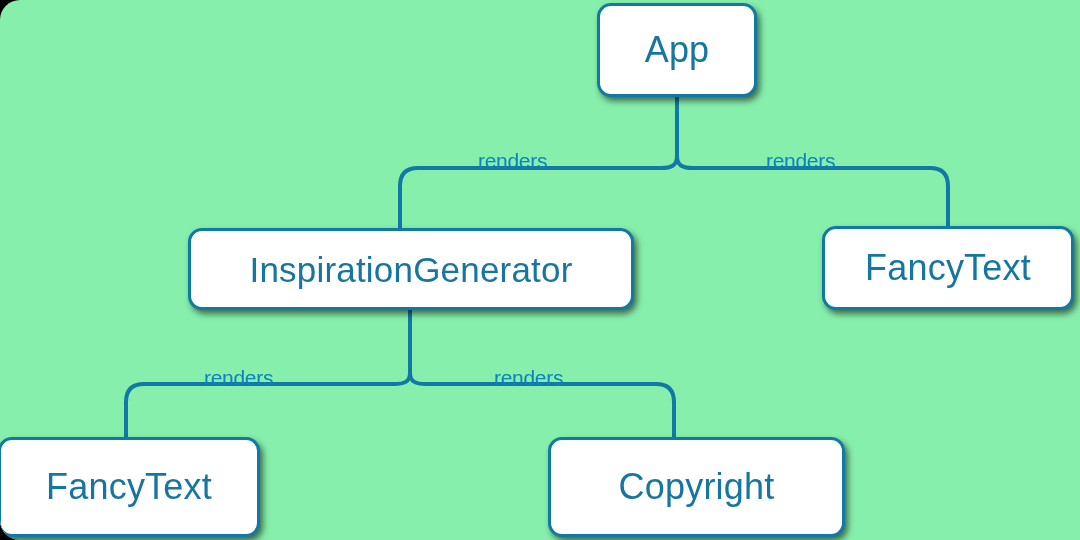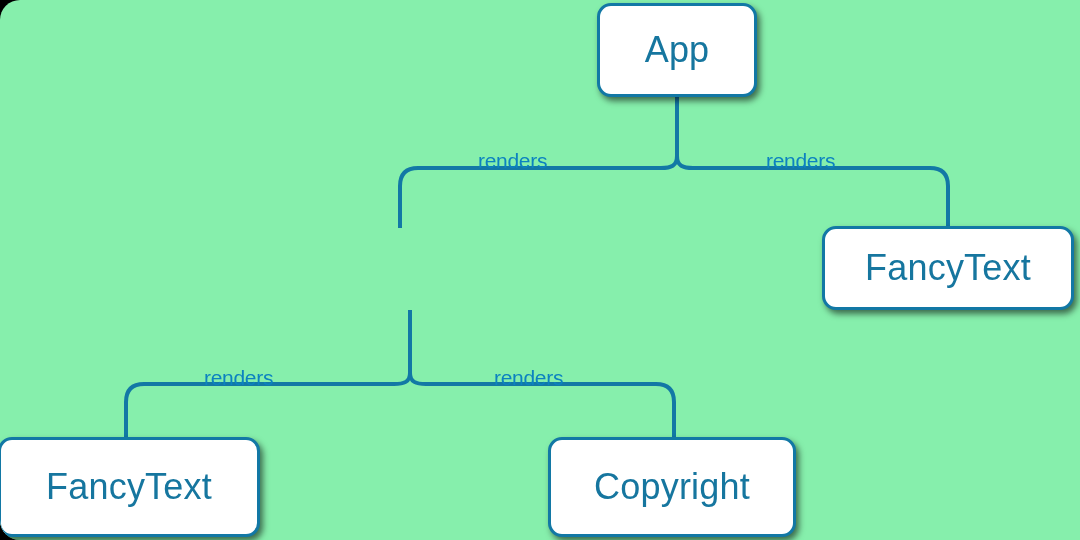--- a/index.html
+++ b/index.html
@@ -56,21 +56,21 @@
     font-weight: normal;
     letter-spacing: -0.3px;
     white-space: nowrap;
     z-index: 4;
     line-height: 1;
   }
   #node-app        { left: 597px; top: 3px;   width: 160px; height: 94px;  }
   #node-inspgen    { left: 188px; top: 228px; width: 446px; height: 82px;  }
   #node-fancy-right{ left: 822px; top: 226px; width: 252px; height: 84px;  }
   #node-fancy-left { left: -2px;  top: 437px; width: 262px; height: 100px; }
-  #node-copyright  { left: 548px; top: 437px; width: 248px; height: 100px; }
+  #node-copyright  { left: 548px; top: 437px; width: 297px; height: 100px; }
   #node-inspgen .node-label { font-size: 35px; }
 </style>
 </head>
 <body>
 
 <div id="canvas">
 
   <svg id="edges" viewBox="0 0 1080 540" xmlns="http://www.w3.org/2000/svg">
     <g fill="none" stroke="#1278a5" stroke-width="4" stroke-linecap="butt">
 
@@ -85,20 +85,23 @@
       <path d="M410,373 C410,382 404,384 394,384 L144,384 Q126,384 126,402 L126,437"></path>
 
       <path d="M410,373 C410,382 416,384 426,384 L656,384 Q674,384 674,402 L674,437"></path>
     </g>
   </svg>
 
   <div class="node" id="node-app">
     <span class="node-label">App</span>
   </div>
 
+  <div class="node" id="node-inspgen">
+    <span class="node-label">InspirationGenerator</span>
+  </div>
 
   <div class="node" id="node-fancy-right">
     <span class="node-label">FancyText</span>
   </div>
 
   <div class="node" id="node-fancy-left">
     <span class="node-label">FancyText</span>
   </div>
 
   <div class="node" id="node-copyright">

